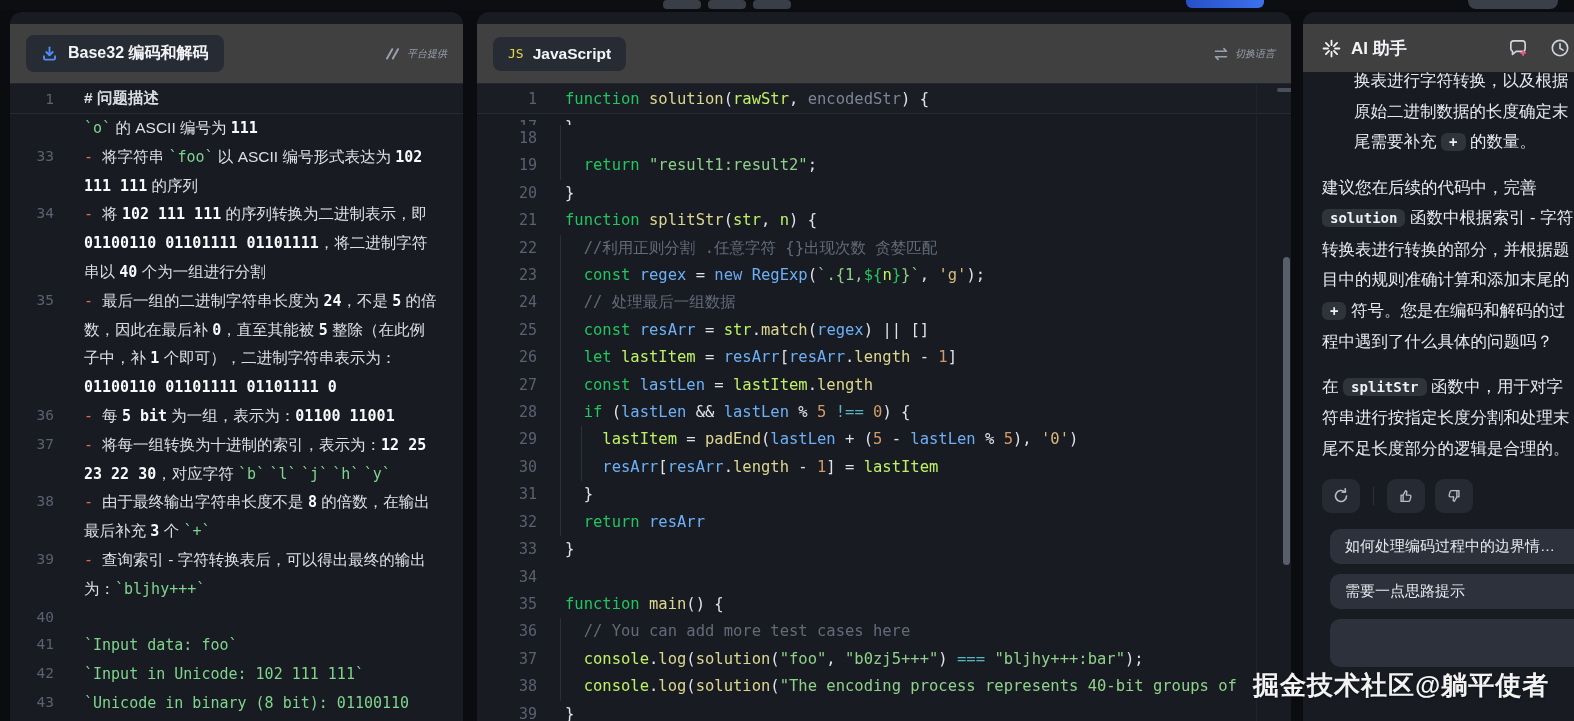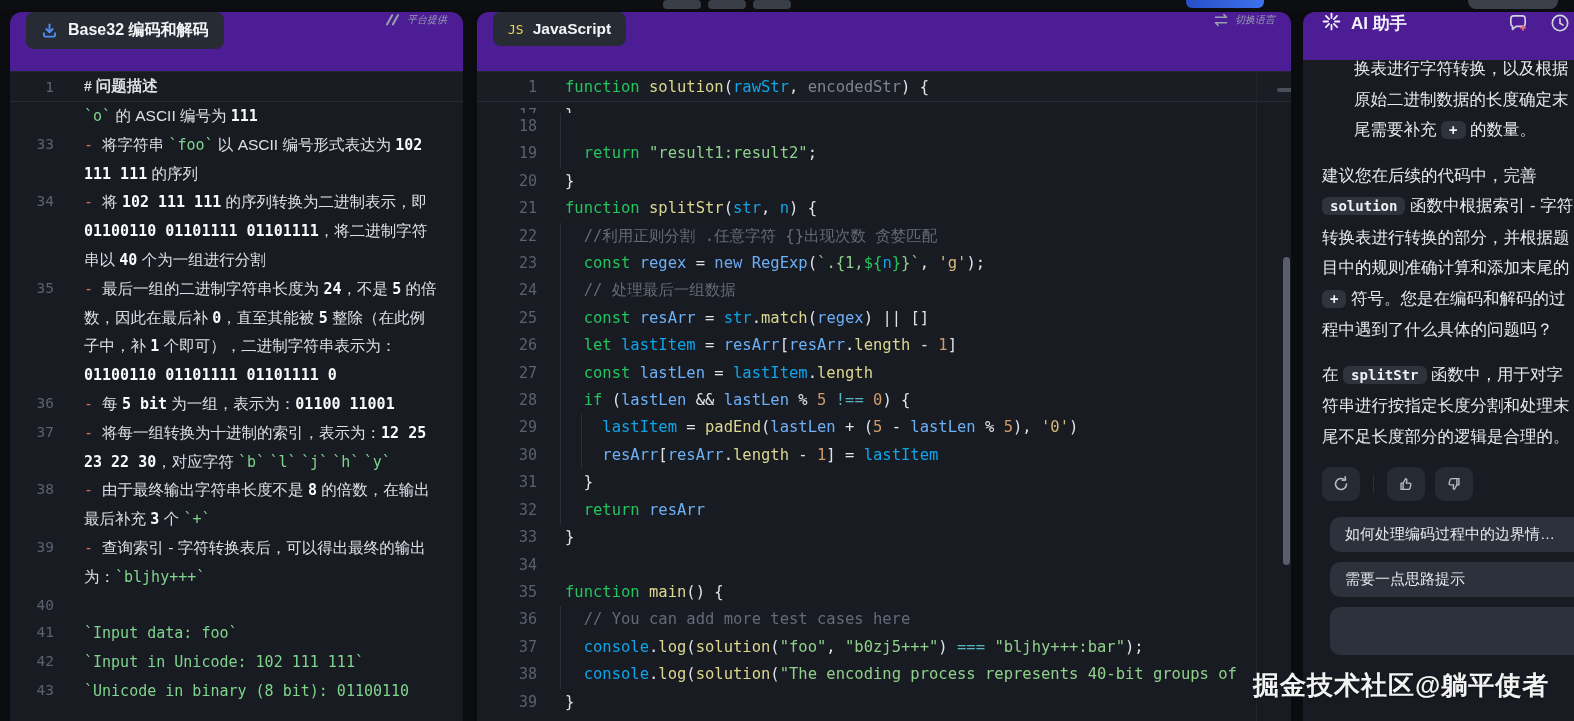--- a/index.html
+++ b/index.html
@@ -13,55 +13,55 @@
   #top-blue-pill{position:absolute;top:0;left:1186px;width:78px;height:8px;
     background:linear-gradient(90deg,#2750c8,#3d71ec);border-radius:0 0 6px 6px;}
   #top-gray-pill{position:absolute;top:0;left:1468px;width:90px;height:9px;background:#3b3f48;border-radius:0 0 8px 8px;}
 
   
   .panel{position:absolute;top:12px;bottom:0;background:#181b22;border-radius:12px 12px 0 0;overflow:hidden;}
   #left-panel{left:10px;width:453px;}
   #code-panel{left:477px;width:814px;}
   #ai-panel{left:1303px;width:287px;border-radius:12px 0 0 0;}
 
-  .panel-header{height:60px;display:flex;align-items:flex-start;padding:0 16px;
-    border-bottom:1px solid #23262e;position:relative;z-index:3;background:#4c1d95;box-sizing:border-box;}
+  .panel-header{height:60px;display:flex;align-items:center;padding:0 16px;
+    border-bottom:1px solid #23262e;position:relative;z-index:3;background:#404040;box-sizing:border-box;margin-top:12px;}
   .title-chip{display:inline-flex;align-items:center;gap:10px;background:#272b33;border-radius:8px;
     padding:8px 15px;color:#f2f4f7;font-weight:bold;font-size:16px;cursor:default;}
   .hdr-right{margin-left:auto;display:flex;align-items:center;gap:6px;color:#99a0ad;font-size:10px;font-style:italic;}
 
   
   .row{display:flex;position:relative;}
   .gut{flex:none;text-align:right;color:#5a6170;font-family:"DejaVu Sans Mono",monospace;user-select:none;}
   .line-content{flex:1;min-width:0;}
 
   
   #left-panel .sticky-row{display:flex;height:29px;align-items:center;border-bottom:1px solid #262a31;background:#191c23;}
   #left-panel .gut{width:44px;font-size:14.5px;}
   #left-panel .line-content{margin-left:30px;padding-right:24px;font-size:15.5px;color:#dce0e6;}
   #doc-lines .row{line-height:27.8px;}
   #doc-lines .row.hl{background:#272c35;}
-  .heading{color:#58a0f8;font-weight:bold;font-family:Liberation Serif, serif;font-size:15.5px;}
+  .heading{color:#58a0f8;font-weight:bold;font-family:Liberation Sans, sans-serif;font-size:15.5px;}
   .tk-t{color:#dce0e6;}
   .tk-numb{font-family:"DejaVu Sans Mono",monospace;font-weight:bold;color:#f8fafc;font-size:15px;}
   .tk-code{font-family:"DejaVu Sans Mono",monospace;color:#7fd58d;font-size:15px;}
   .tk-dash{font-family:"DejaVu Sans Mono",monospace;color:#e06c51;font-size:15px;}
 
   
   #code-panel .sticky-row{display:flex;height:29px;align-items:center;border-bottom:1px solid #262b33;background:#1a1d24;}
   #code-panel .gut{width:60px;font-size:15px;}
   #code-panel .line-content{margin-left:28px;white-space:pre;font-family:"DejaVu Sans Mono",monospace;font-size:15.5px;}
   #partial-line{height:11px;overflow:hidden;}
   #partial-line .row,#code-lines .row{line-height:27.4px;}
   .guide{position:absolute;top:0;bottom:0;width:1px;background:#2b2f37;}
   .tk-kw{color:#22c55e;}
   .tk-kwb{color:#6ea8f0;}
   .tk-fn{color:#dcd78f;}
   .tk-var{color:#6db0f5;}
-  .tk-par{color:#0ea5e9;margin-top:7px;}
+  .tk-par{color:#bef264;margin-top:7px;}
   .tk-num{color:#d19a66;}
   .tk-str{color:#8fd18a;}
   .tk-strq{color:#d6bc7a;}
   .tk-op{color:#56b6c2;}
   .tk-pun{color:#dfe2e8;}
   .tk-cm{color:#636b78;}
   .tk-dim{color:#7d8492;}
   .lang-chip{display:inline-flex;align-items:center;gap:9px;background:#272b33;border-radius:8px;
     padding:8px 15px;color:#f2f4f7;font-weight:bold;font-size:15.5px;}
   .js-badge{color:#e8d44b;font-weight:normal;font-size:13px;font-family:"DejaVu Sans Mono",monospace;}

